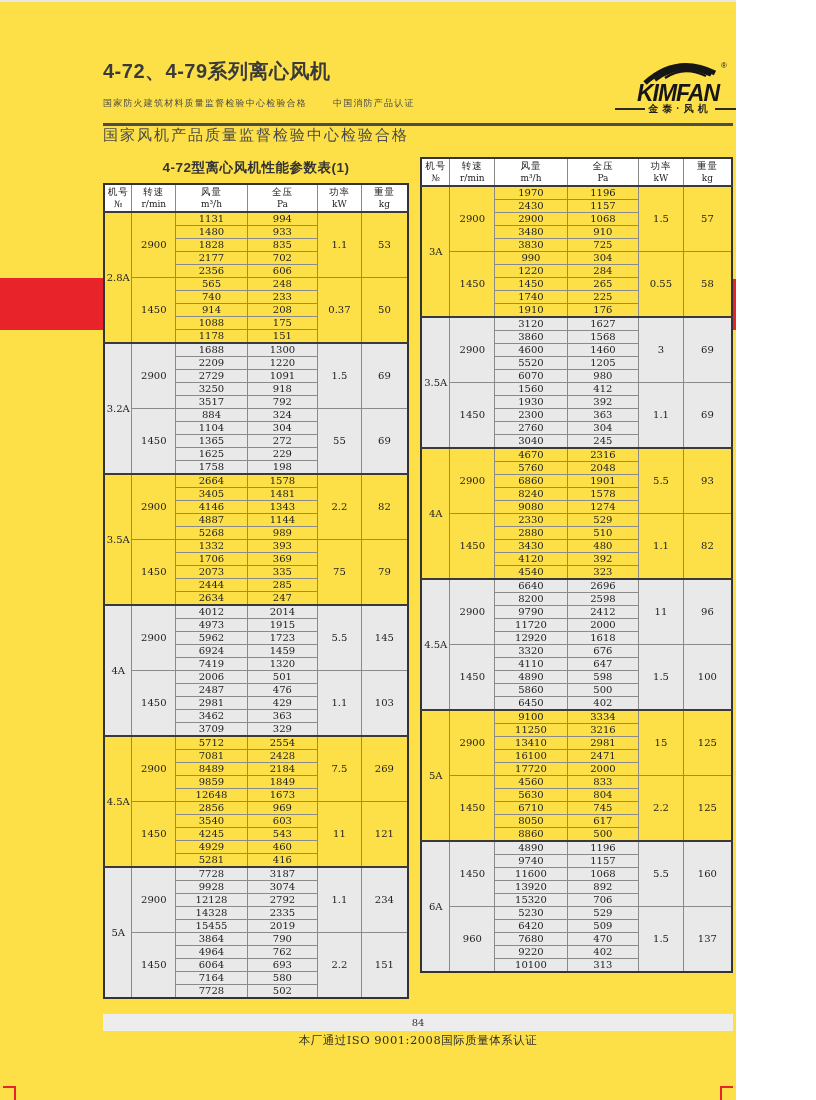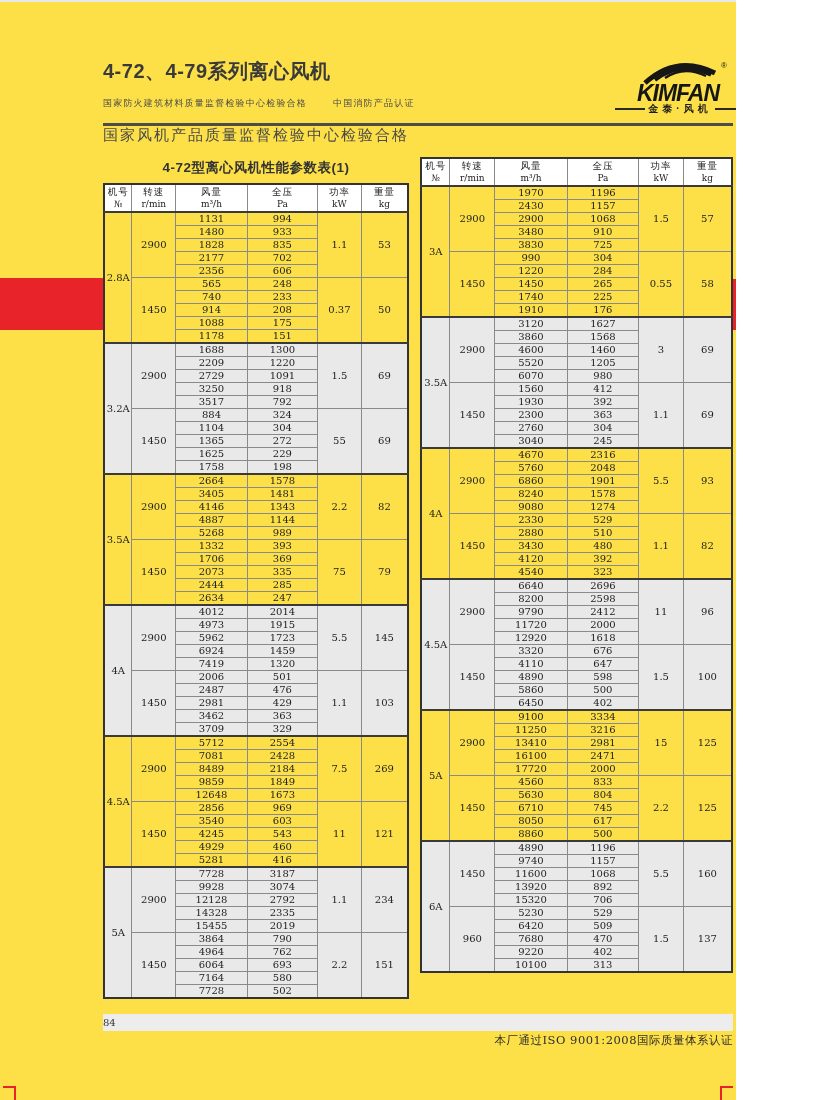--- a/index.html
+++ b/index.html
@@ -39,22 +39,22 @@
   table.perf th,table.perf td{border:1px solid #8a8a8a;text-align:center;vertical-align:middle;padding:0;}
   table.perf thead th{border-bottom:2px solid #3a3a3a;font-weight:normal;background:#fff;}
   table.perf thead .h-top{font-size:9.5px;color:#222;line-height:13px;letter-spacing:1px;}
   table.perf thead .h-bot{font-size:9px;color:#222;line-height:13px;font-family:"DejaVu Serif",serif;}
   table.perf td{height:12px;font-family:"DejaVu Serif",serif;font-size:10px;color:#222;line-height:1;}
   table.perf td.sh{background:#e9e9e9;}
   table.perf tr.bt td{border-top:2px solid #3a3a3a;}
 
   
   .pagenum-bar{position:absolute;left:103px;top:1014px;width:630px;height:17px;background:#ededed;
-               text-align:left;line-height:17px;font-size:10px;color:#333;font-family:"DejaVu Serif",serif;}
-  .iso-line{position:absolute;left:103px;top:1033px;width:630px;text-align:right;
+               text-align:center;line-height:17px;font-size:10px;color:#333;font-family:"DejaVu Serif",serif;}
+  .iso-line{position:absolute;left:103px;top:1033px;width:630px;text-align:center;
             font-size:11.5px;color:#2e2e2e;font-family:"DejaVu Serif",serif;letter-spacing:0.5px;}
 </style>
 </head>
 <body>
 
 <div class="page">
   <div class="page-edge"></div>
 
   <div class="hdr">
     <div class="hdr-title">4-72、4-79系列离心风机</div>

